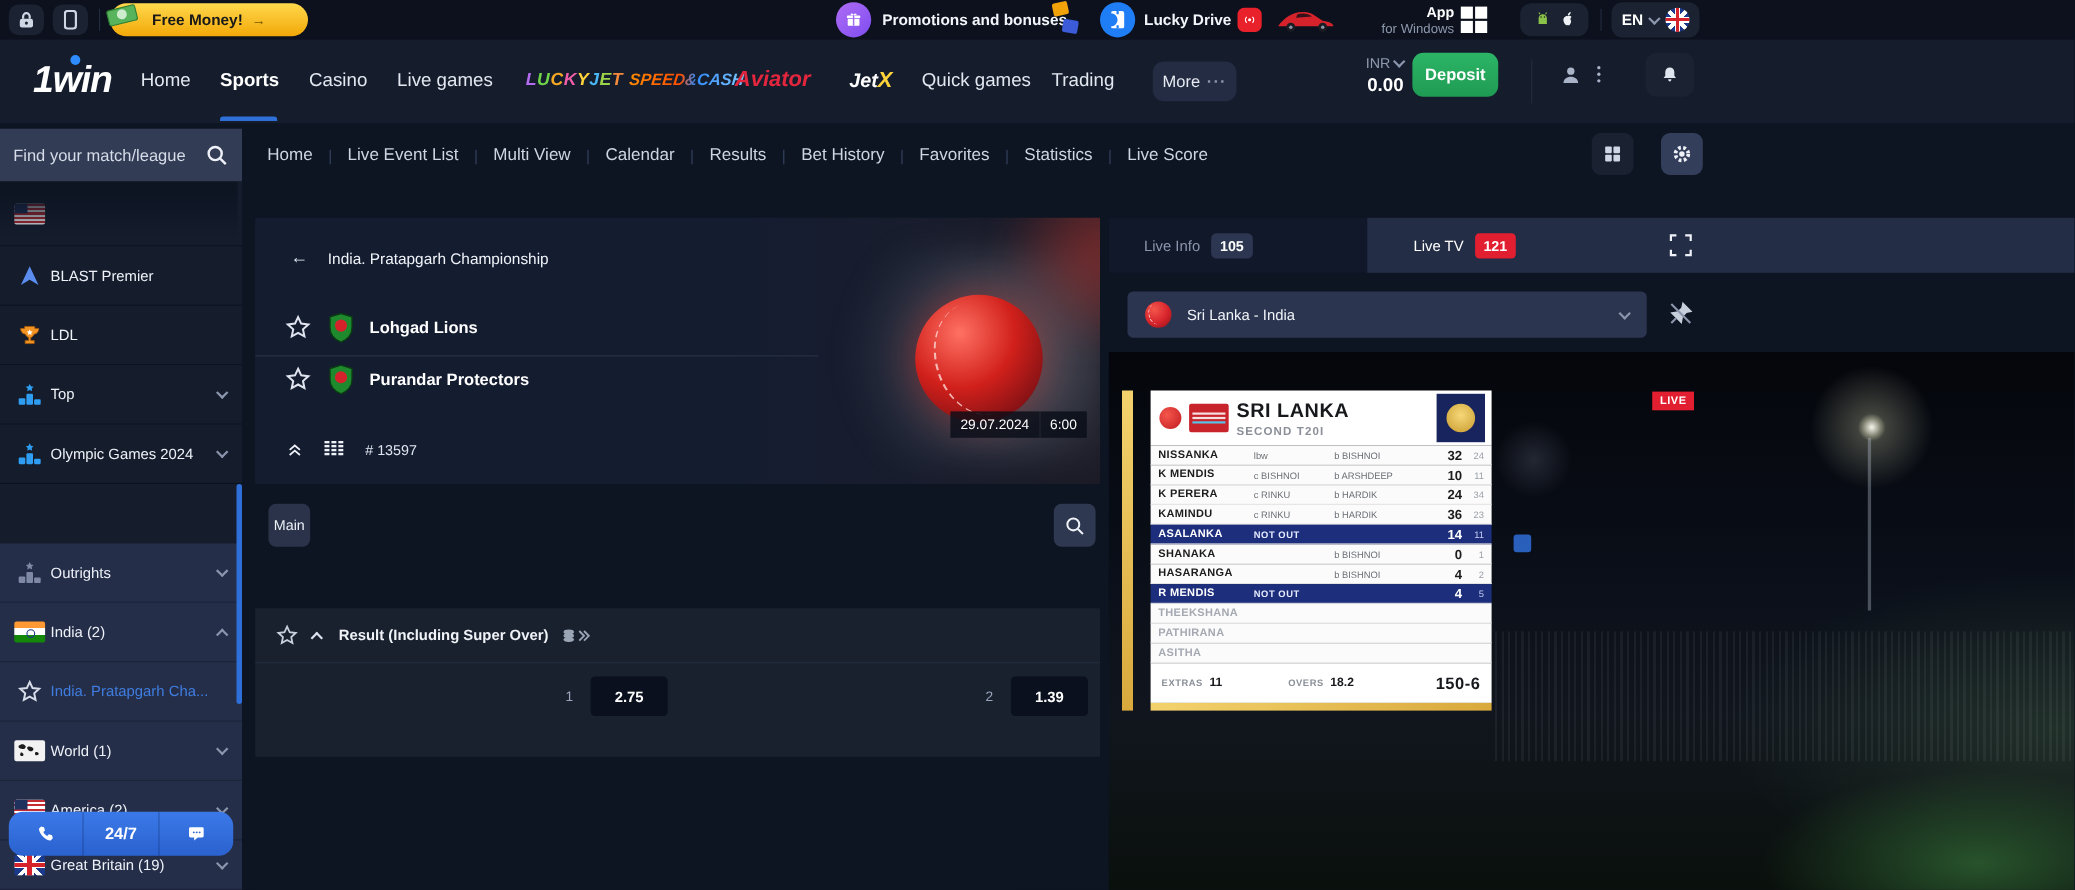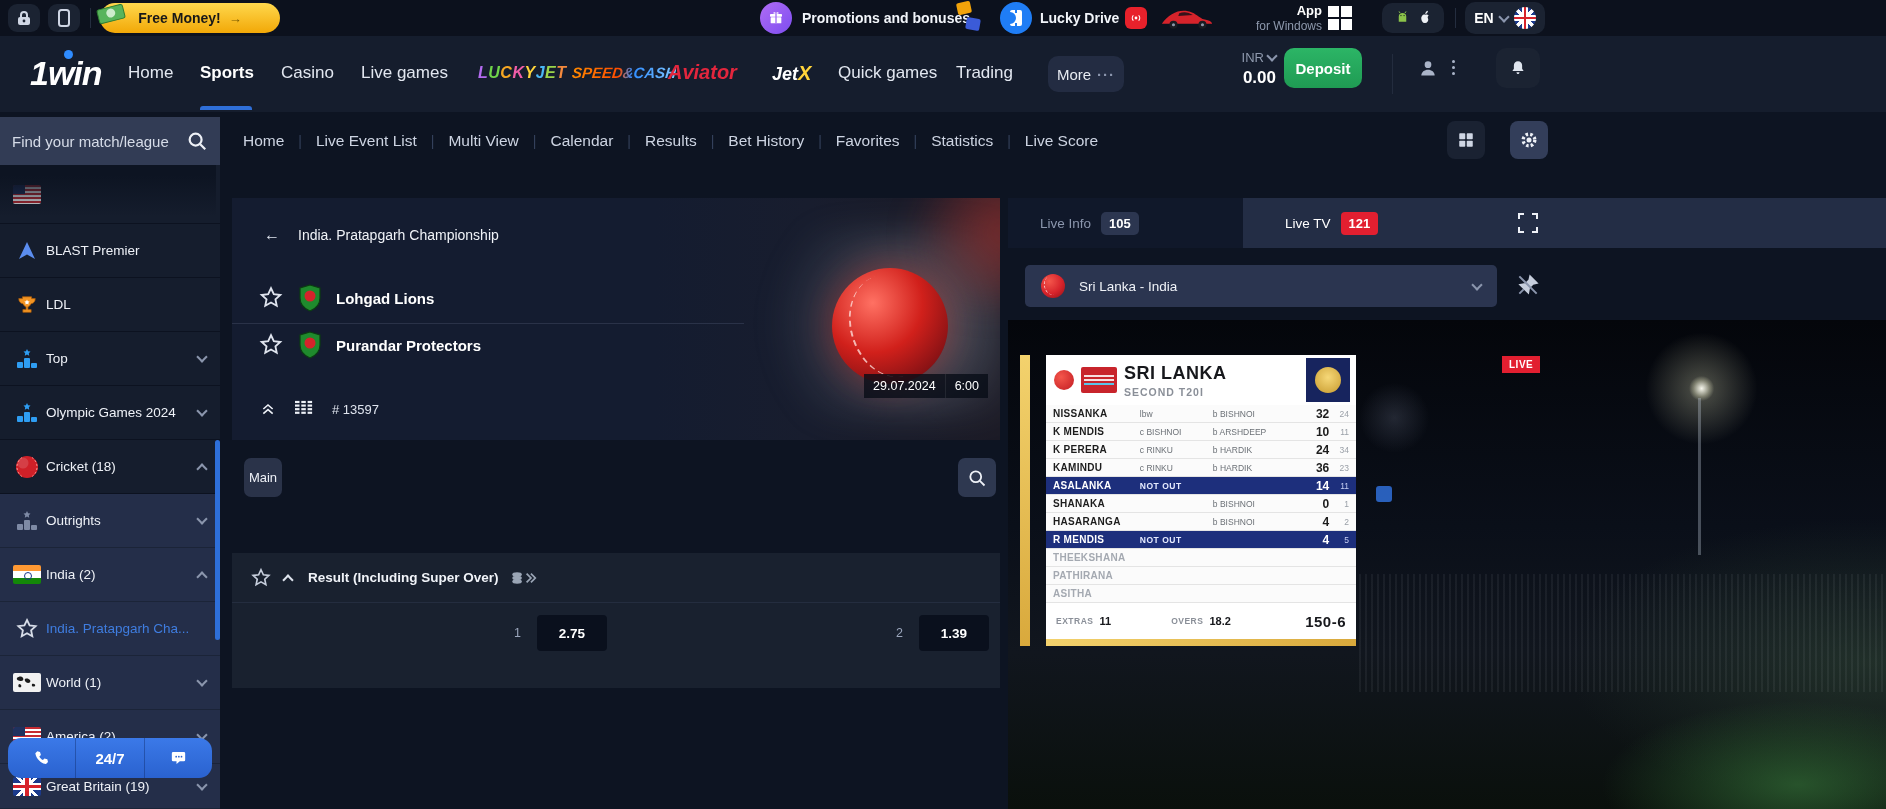--- a/index.html
+++ b/index.html
@@ -419,31 +419,20 @@
         <svg width="24" height="24" viewBox="0 0 24 24" fill="#2e9df2">
           <rect x="2" y="15" width="6" height="6" rx="1"></rect>
           <rect x="9" y="11" width="6" height="10" rx="1"></rect>
           <rect x="16" y="16" width="6" height="5" rx="1"></rect>
           <path d="M12 2l1.1 2.2 2.4.4-1.7 1.7.4 2.4-2.2-1.1-2.2 1.1.4-2.4L8.5 4.6l2.4-.4z"></path>
         </svg>
       </span>
     <span class="slabel">Olympic Games 2024</span>
     <span class="chev"></span>
   </div>
-  <div class="srow" style="top:275px">
-    <span class="sicon">
-        <svg width="26" height="26" viewBox="0 0 26 26">
-          <circle cx="13" cy="13" r="11" fill="#cf2028"></circle>
-          <circle cx="9" cy="9" r="5.5" fill="rgba(255,255,255,.14)"></circle>
-          <path d="M8 3.5a11.5 11.5 0 000 19M18 3.5a11.5 11.5 0 010 19" stroke="#ff9a94" stroke-width="1" fill="none" stroke-dasharray="2 2"></path>
-        </svg>
-      </span>
-    <span class="slabel">Cricket (18)</span>
-    <span class="chev up"></span>
-  </div>
   <div class="srow sub" style="top:329px">
     <span class="sicon">
         <svg width="24" height="24" viewBox="0 0 24 24" fill="#7e8aa5">
           <rect x="2" y="15" width="6" height="6" rx="1"></rect>
           <rect x="9" y="11" width="6" height="10" rx="1"></rect>
           <rect x="16" y="16" width="6" height="5" rx="1"></rect>
           <path d="M12 2l1.1 2.2 2.4.4-1.7 1.7.4 2.4-2.2-1.1-2.2 1.1.4-2.4L8.5 4.6l2.4-.4z"></path>
         </svg>
       </span>
     <span class="slabel">Outrights</span>

